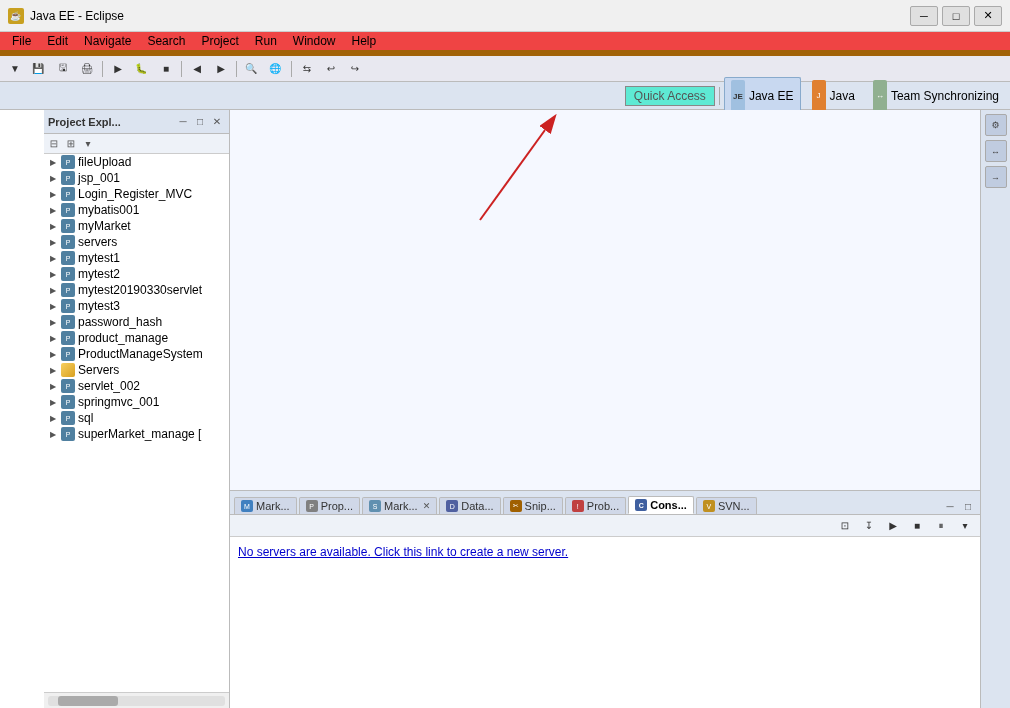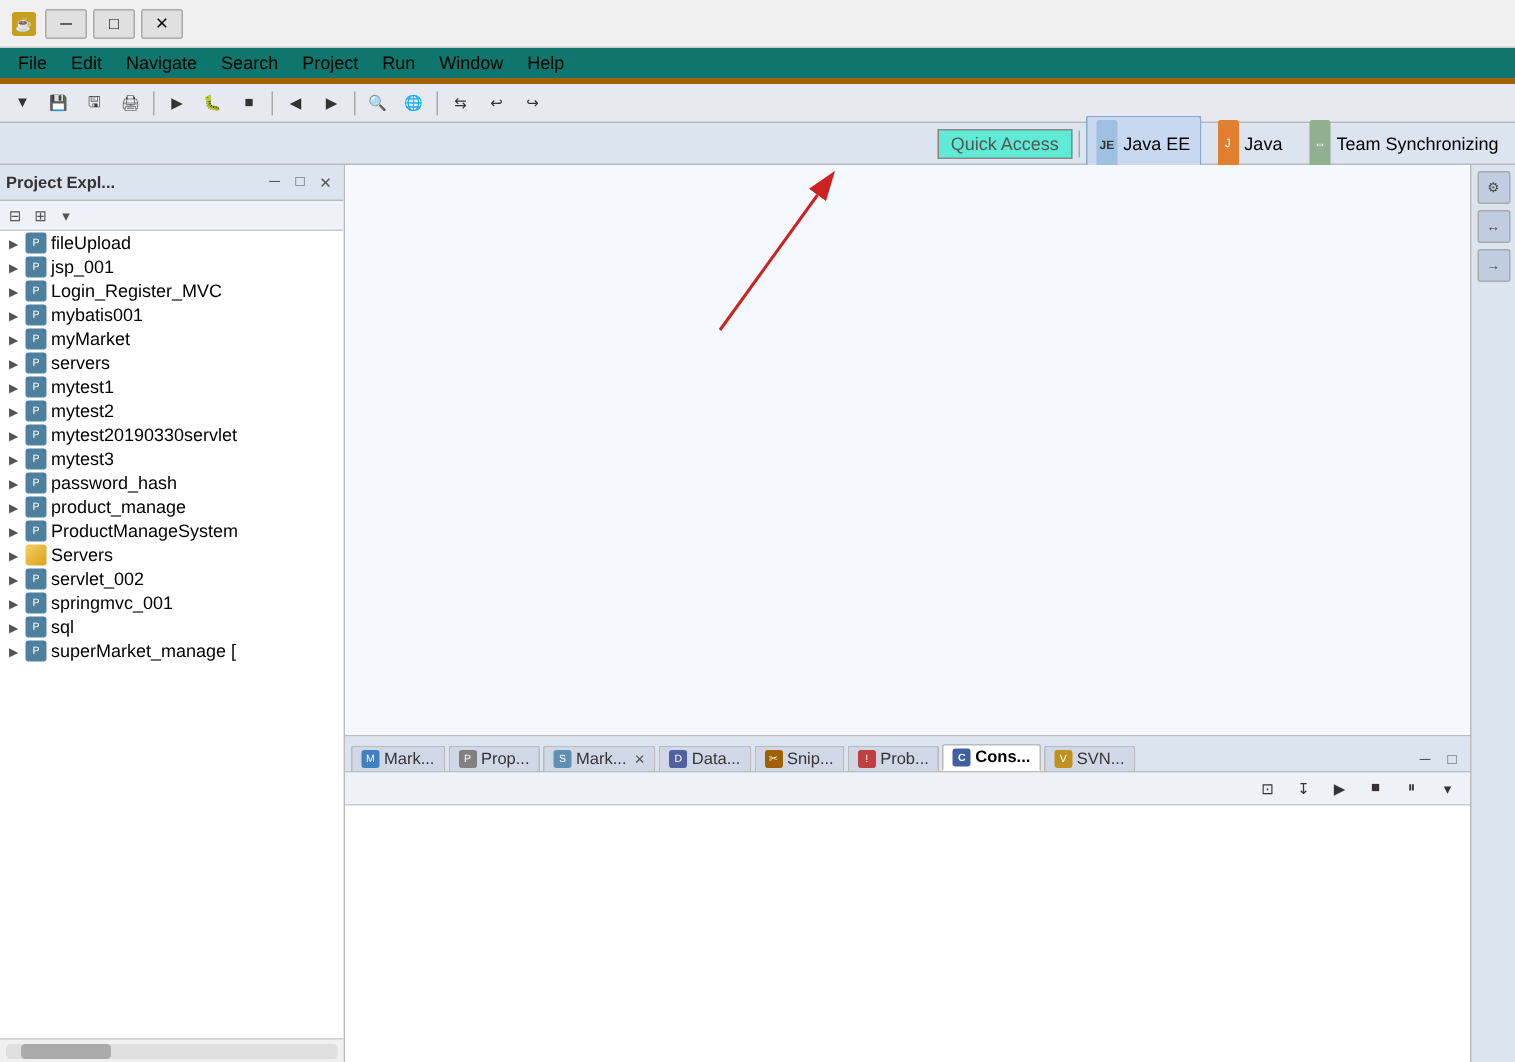--- a/index.html
+++ b/index.html
@@ -46,25 +46,25 @@
       border: 1px solid #aaa;
       border-radius: 2px;
       cursor: pointer;
       display: flex; align-items: center; justify-content: center;
       font-size: 11px;
     }
 
     
     .menu-bar {
       height: 24px;
-      background: #0f766e;
+      background: #ef4444;
       display: flex;
       align-items: center;
       padding: 0 4px;
-      border-bottom: 4px solid #a16207;
+      border-bottom: 6px solid #a16207;
     }
     .menu-item {
       padding: 2px 8px;
       font-size: 12px;
       cursor: pointer;
       color: #000;
     }
 
     
     .toolbar {
@@ -147,20 +147,21 @@
     }
 
     
     .left-panel {
       width: 230px;
       background: white;
       border-right: 1px solid #bbb;
       display: flex;
       flex-direction: column;
       overflow: hidden;
+      padding-left: 44px;
     }
     .panel-header {
       height: 24px;
       background: #dce4f0;
       display: flex;
       align-items: center;
       padding: 0 4px;
       border-bottom: 1px solid #bbb;
       gap: 2px;
     }
@@ -362,20 +363,21 @@
       align-items: center;
       margin-left: auto;
       gap: 2px;
     }
   </style>
 </head>
 <body>
 
 <div class="title-bar">
   <div class="title-bar-icon">☕</div>
+  <span class="title-bar-text">Java EE - Eclipse</span>
   <div class="title-bar-controls">
     <div class="title-btn">─</div>
     <div class="title-btn">□</div>
     <div class="title-btn">✕</div>
   </div>
 </div>
 
 <div class="menu-bar">
   <span class="menu-item">File</span>
   <span class="menu-item">Edit</span>
@@ -596,20 +598,23 @@
         </div>
       </div>
       <div class="bottom-toolbar">
         <button class="toolbar-btn">⊡</button>
         <button class="toolbar-btn">↧</button>
         <button class="toolbar-btn">▶</button>
         <button class="toolbar-btn">■</button>
         <button class="toolbar-btn">⏸</button>
         <button class="toolbar-btn">▾</button>
       </div>
+      <div class="bottom-content">
+        <span class="console-link">No servers are available. Click this link to create a new server.</span>
+      </div>
     </div>
   </div>
 
   <div class="right-panel">
     <button class="right-panel-btn">⚙</button>
     <button class="right-panel-btn">↔</button>
     <button class="right-panel-btn">→</button>
   </div>
 
 </div>

